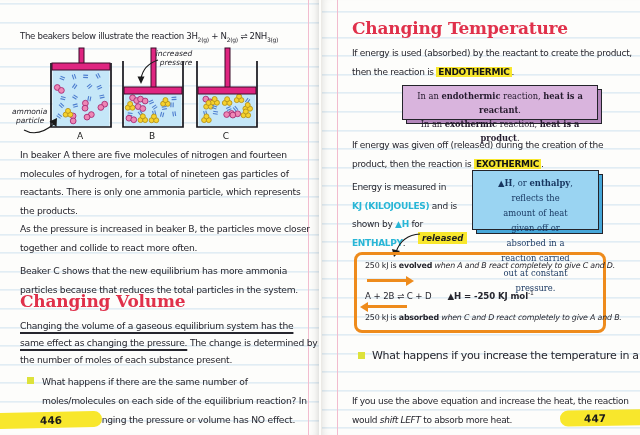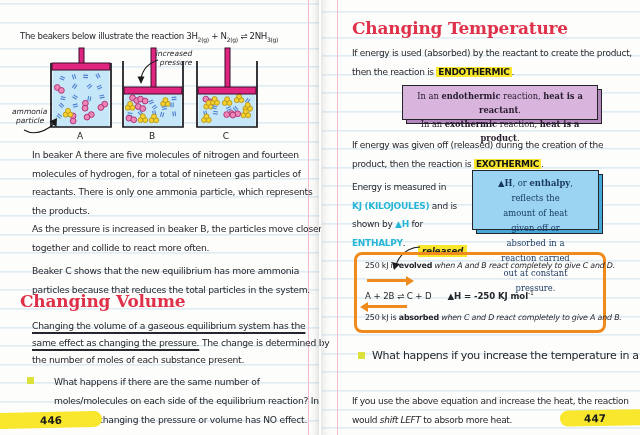--- a/index.html
+++ b/index.html
@@ -19,21 +19,21 @@
   #left-page  { left: 0;   width: 319px; background-position-y: 30.4px;
                 box-shadow: inset -7px 0 9px -7px rgba(60,60,60,.25); }
   #right-page { left: 321px; width: 319px; background-position-y: 19.4px;
                 border-left: 1px solid #eceae6;
                 box-shadow: inset 7px 0 9px -7px rgba(60,60,60,.18); }
   .margin-line { position: absolute; top: 0; bottom: 0; width: 1px;
                  background: var(--margin-pink); }
   .abs { position: absolute; }
 
   .hand  { color: #26262e; }
-  .lp    { font-size: 9.2px; letter-spacing: -0.25px; line-height: 18.6px; margin-left: 12px; }
+  .lp    { font-size: 9.2px; letter-spacing: -0.25px; line-height: 18.6px; }
   .rp    { font-size: 9px;   letter-spacing: -0.3px;  line-height: 18.6px; }
   .intro { font-size: 8.6px; letter-spacing: -0.3px; white-space: nowrap; }
 
   .serif-head {
     font-family: "DejaVu Serif", serif; font-weight: bold;
     font-size: 17px; color: var(--accent-red); letter-spacing: -0.2px;
   }
   .hl {
     background: var(--highlight-yellow);
     font-weight: bold; padding: 0 2px; color: #141414;
@@ -93,21 +93,21 @@
   }
   #badge-446 { left: -4px; top: 412px; width: 106px; border-radius: 2px 9px 9px 2px;
                transform: rotate(-1.2deg); padding-left: 44px; }
   #badge-447 { left: 238px; top: 410px; width: 86px; border-radius: 9px 2px 2px 9px;
                transform: rotate(-1deg); padding-left: 24px; }
 
   .mini-label { font-size: 7.5px; fill: #26262e; font-style: italic; }
   sub { font-size: 6px; }
   sup { font-size: 6px; }
 
-  #released-wrap { position: absolute; left: 96px; top: 239px; }
+  #released-wrap { position: absolute; left: 96px; top: 226px; }
   #released-label {
     background: var(--highlight-yellow); font-size: 8.5px; font-style: italic;
     font-weight: bold; padding: 1px 4px; color: #1c1c1c;
   }
 </style>
 </head>
 <body>
 
 <div class="page ruled" id="left-page">
   <div class="margin-line" style="right:10px"></div>

